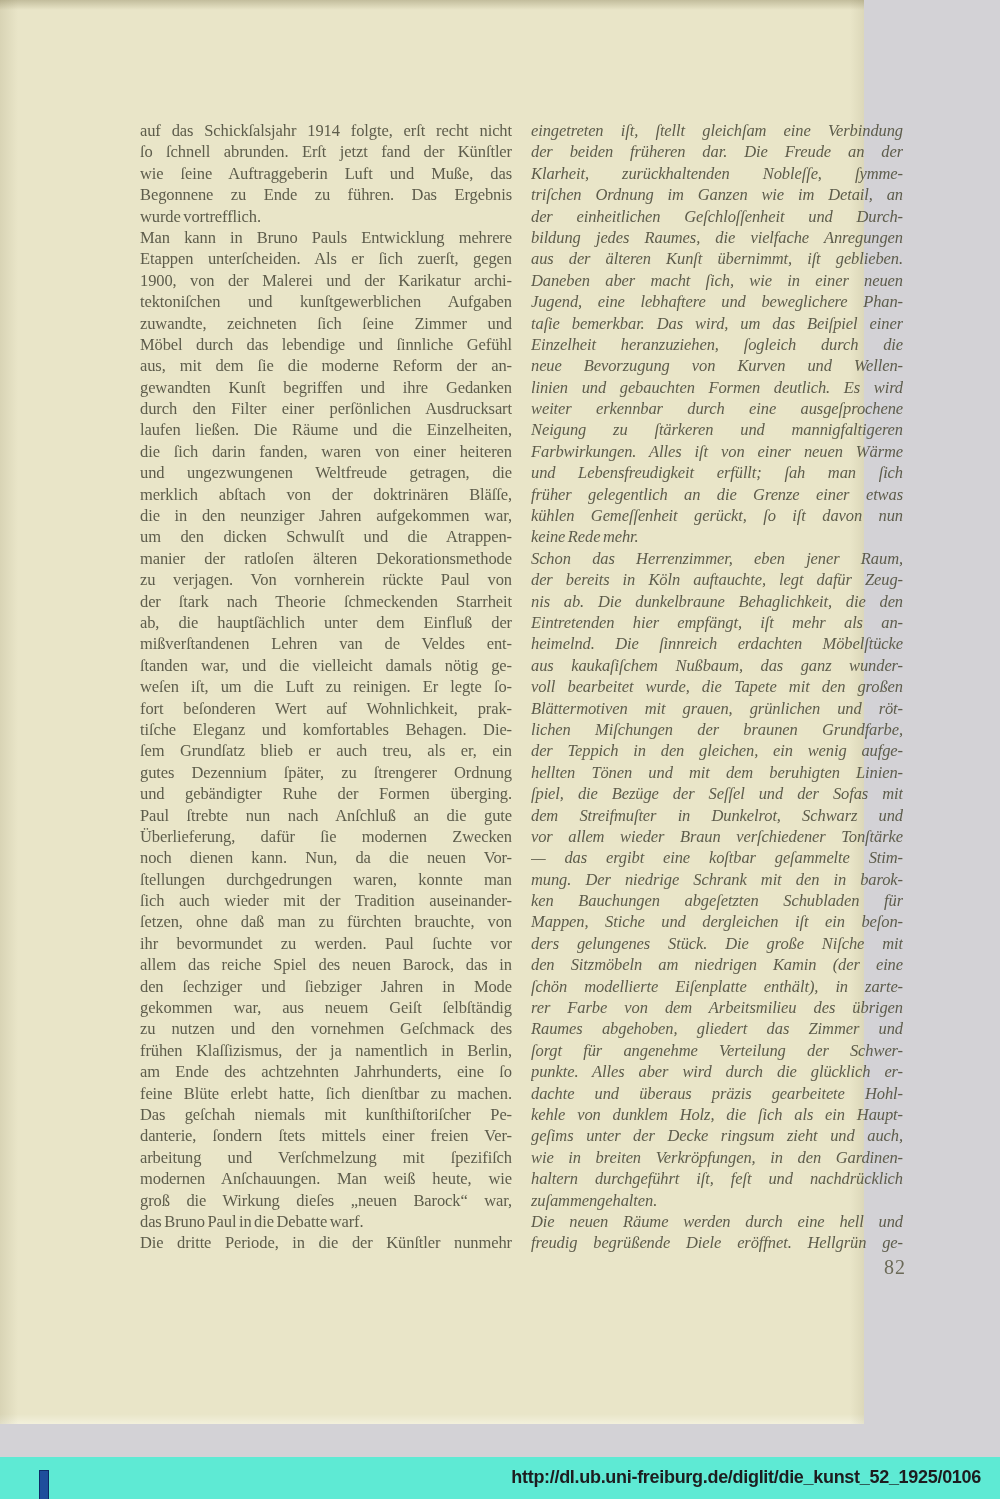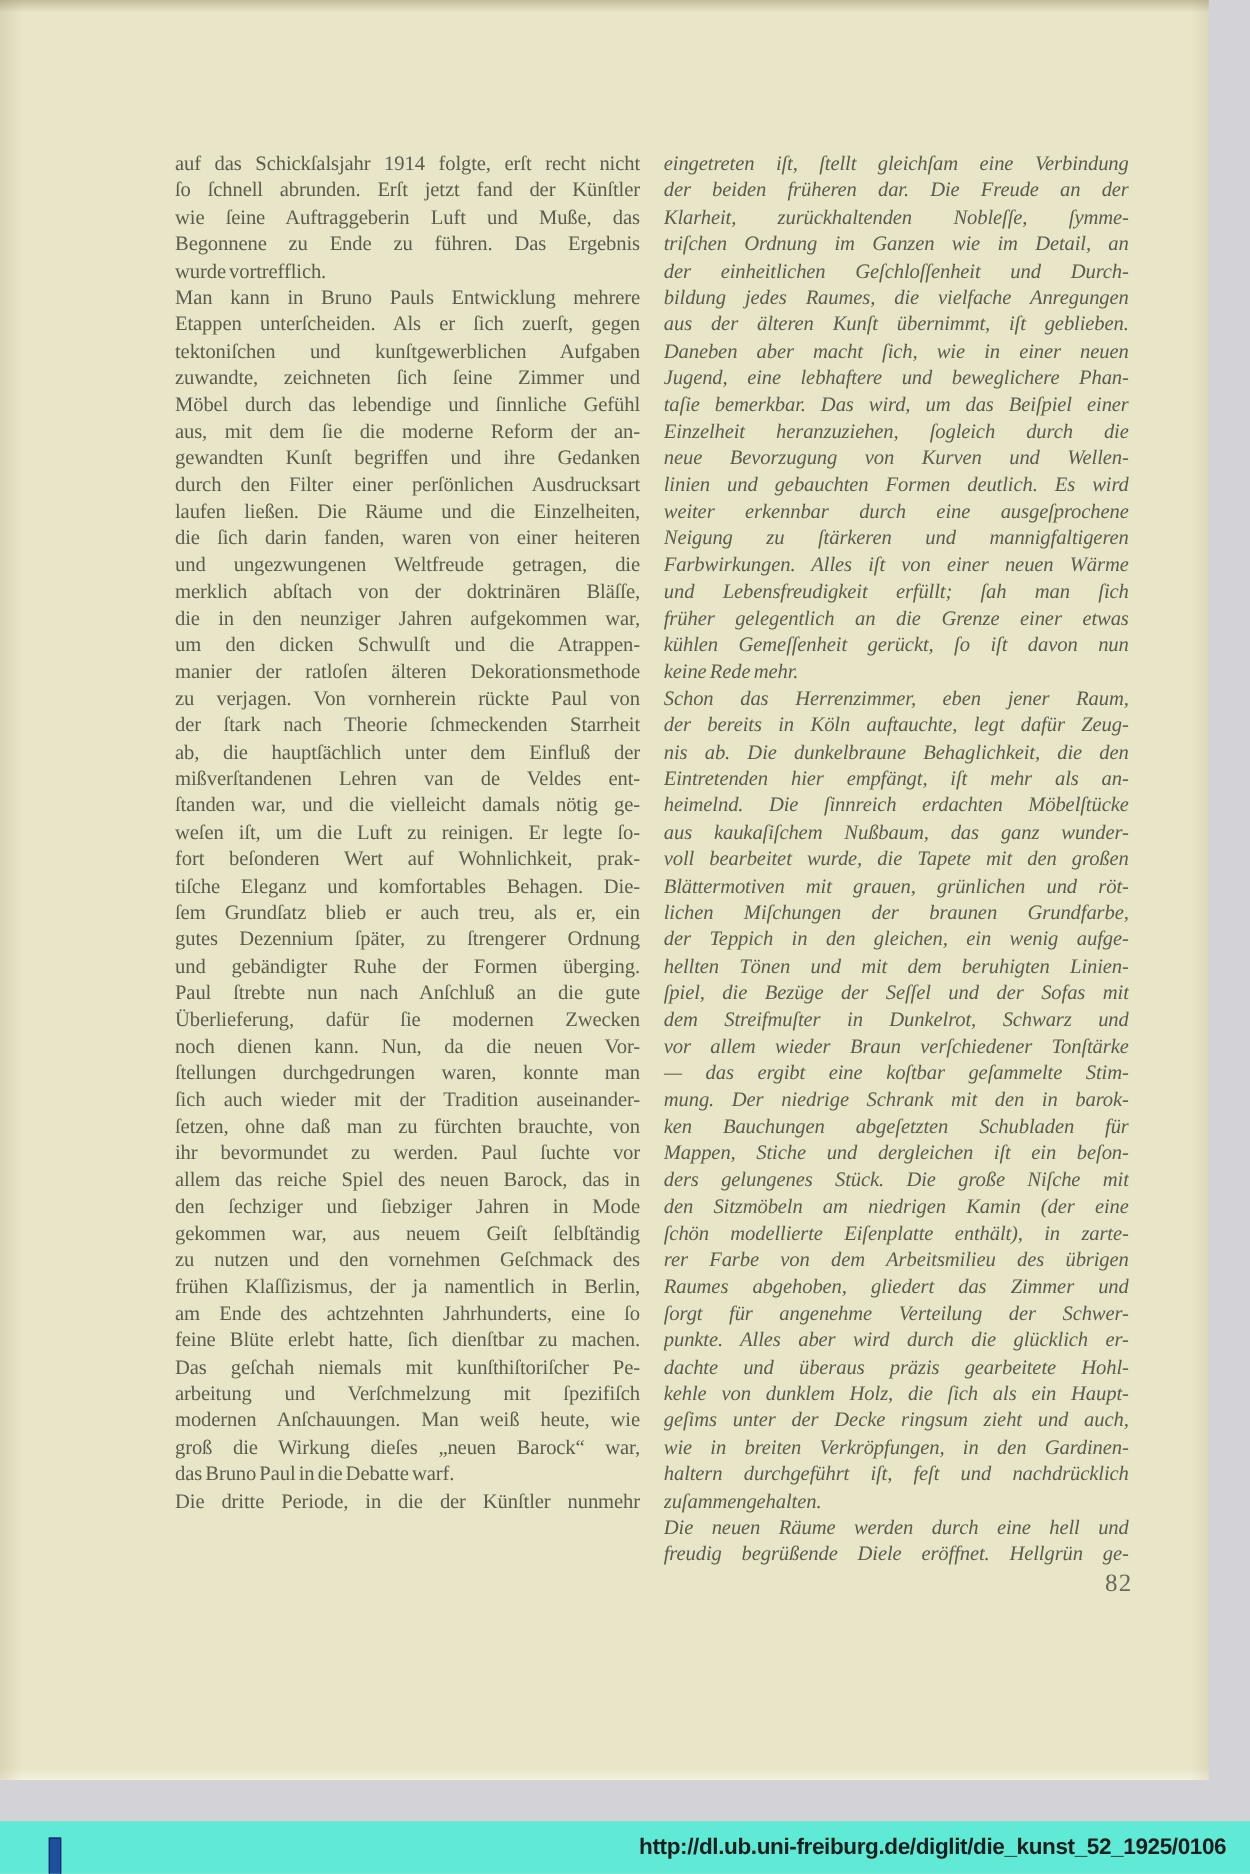--- a/index.html
+++ b/index.html
@@ -3,21 +3,21 @@
 <meta charset="utf-8">
 <style>
   html,body{margin:0;padding:0;}
   body{
     width:1000px;height:1499px;position:relative;overflow:hidden;
     background:#d3d2d6;
     font-family:"Liberation Serif","DejaVu Serif",serif;
   }
   
   .scan{
-    position:absolute;left:0;top:0;width:967px;height:1424px;
+    position:absolute;left:0;top:0;width:864px;height:1424px;
     background:#e9e5c8;
   }
   .scan::before{
     content:"";position:absolute;inset:0;pointer-events:none;
     background:
       linear-gradient(180deg, rgba(105,96,55,.30) 0px, rgba(105,96,55,0) 10px),
       linear-gradient(90deg,  rgba(105,96,55,.13) 0px, rgba(105,96,55,0) 18px),
       linear-gradient(270deg, rgba(105,96,55,.10) 0px, rgba(105,96,55,0) 14px),
       linear-gradient(0deg,   rgba(255,255,244,.45) 0px, rgba(255,255,244,0) 10px);
   }
@@ -63,20 +63,21 @@
 <div class="scan">
   <div class="textblock">
     <div class="col left">
         <div class="line">auf das Schickſalsjahr 1914 folgte, erſt recht nicht</div>
         <div class="line">ſo ſchnell abrunden. Erſt jetzt fand der Künſtler</div>
         <div class="line">wie ſeine Auftraggeberin Luft und Muße, das</div>
         <div class="line">Begonnene zu Ende zu führen. Das Ergebnis</div>
         <div class="line end">wurde vortrefflich.</div>
         <div class="line">Man kann in Bruno Pauls Entwicklung mehrere</div>
         <div class="line">Etappen unterſcheiden. Als er ſich zuerſt, gegen</div>
+        <div class="line">1900, von der Malerei und der Karikatur archi-</div>
         <div class="line">tektoniſchen und kunſtgewerblichen Aufgaben</div>
         <div class="line">zuwandte, zeichneten ſich ſeine Zimmer und</div>
         <div class="line">Möbel durch das lebendige und ſinnliche Gefühl</div>
         <div class="line">aus, mit dem ſie die moderne Reform der an-</div>
         <div class="line">gewandten Kunſt begriffen und ihre Gedanken</div>
         <div class="line">durch den Filter einer perſönlichen Ausdrucksart</div>
         <div class="line">laufen ließen. Die Räume und die Einzelheiten,</div>
         <div class="line">die ſich darin fanden, waren von einer heiteren</div>
         <div class="line">und ungezwungenen Weltfreude getragen, die</div>
         <div class="line">merklich abſtach von der doktrinären Bläſſe,</div>
@@ -102,20 +103,21 @@
         <div class="line">ſetzen, ohne daß man zu fürchten brauchte, von</div>
         <div class="line">ihr bevormundet zu werden. Paul ſuchte vor</div>
         <div class="line">allem das reiche Spiel des neuen Barock, das in</div>
         <div class="line">den ſechziger und ſiebziger Jahren in Mode</div>
         <div class="line">gekommen war, aus neuem Geiſt ſelbſtändig</div>
         <div class="line">zu nutzen und den vornehmen Geſchmack des</div>
         <div class="line">frühen Klaſſizismus, der ja namentlich in Berlin,</div>
         <div class="line">am Ende des achtzehnten Jahrhunderts, eine ſo</div>
         <div class="line">feine Blüte erlebt hatte, ſich dienſtbar zu machen.</div>
         <div class="line">Das geſchah niemals mit kunſthiſtoriſcher Pe-</div>
+        <div class="line">danterie, ſondern ſtets mittels einer freien Ver-</div>
         <div class="line">arbeitung und Verſchmelzung mit ſpezifiſch</div>
         <div class="line">modernen Anſchauungen. Man weiß heute, wie</div>
         <div class="line">groß die Wirkung dieſes „neuen Barock“ war,</div>
         <div class="line end">das Bruno Paul in die Debatte warf.</div>
         <div class="line">Die dritte Periode, in die der Künſtler nunmehr</div>
       </div>
     <div class="col right">
         <div class="line">eingetreten iſt, ſtellt gleichſam eine Verbindung</div>
         <div class="line">der beiden früheren dar. Die Freude an der</div>
         <div class="line">Klarheit, zurückhaltenden Nobleſſe, ſymme-</div>

